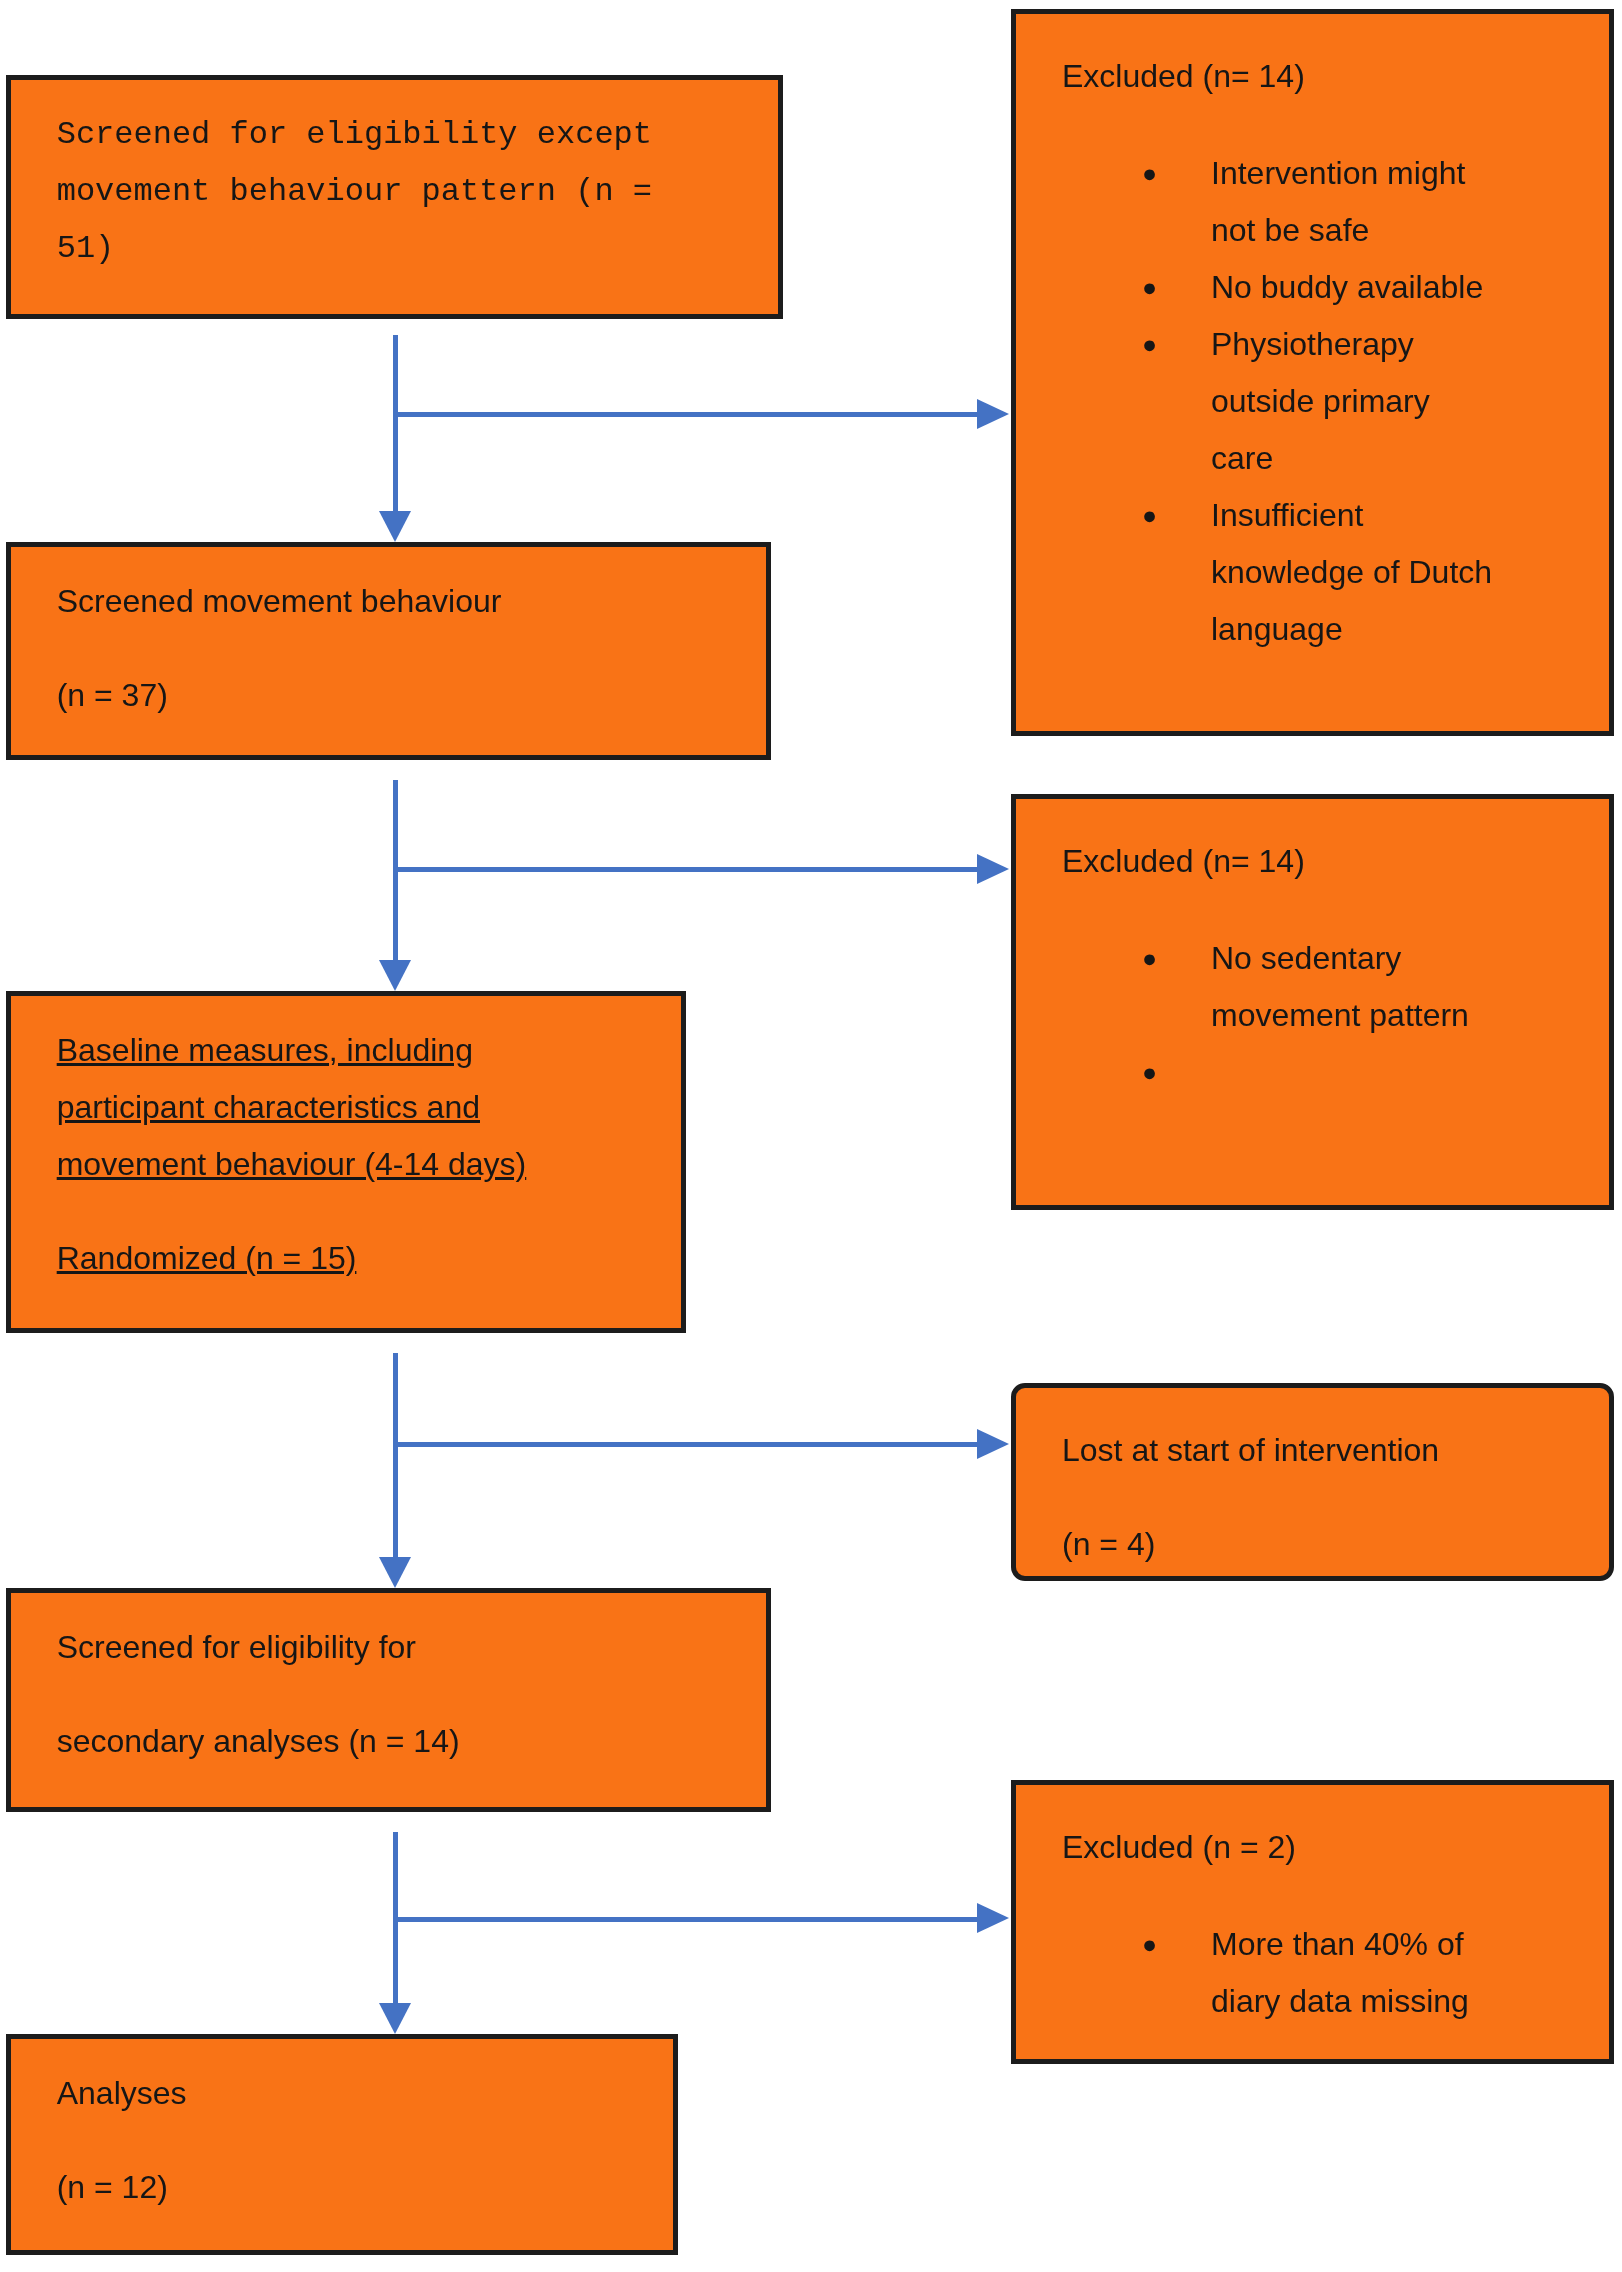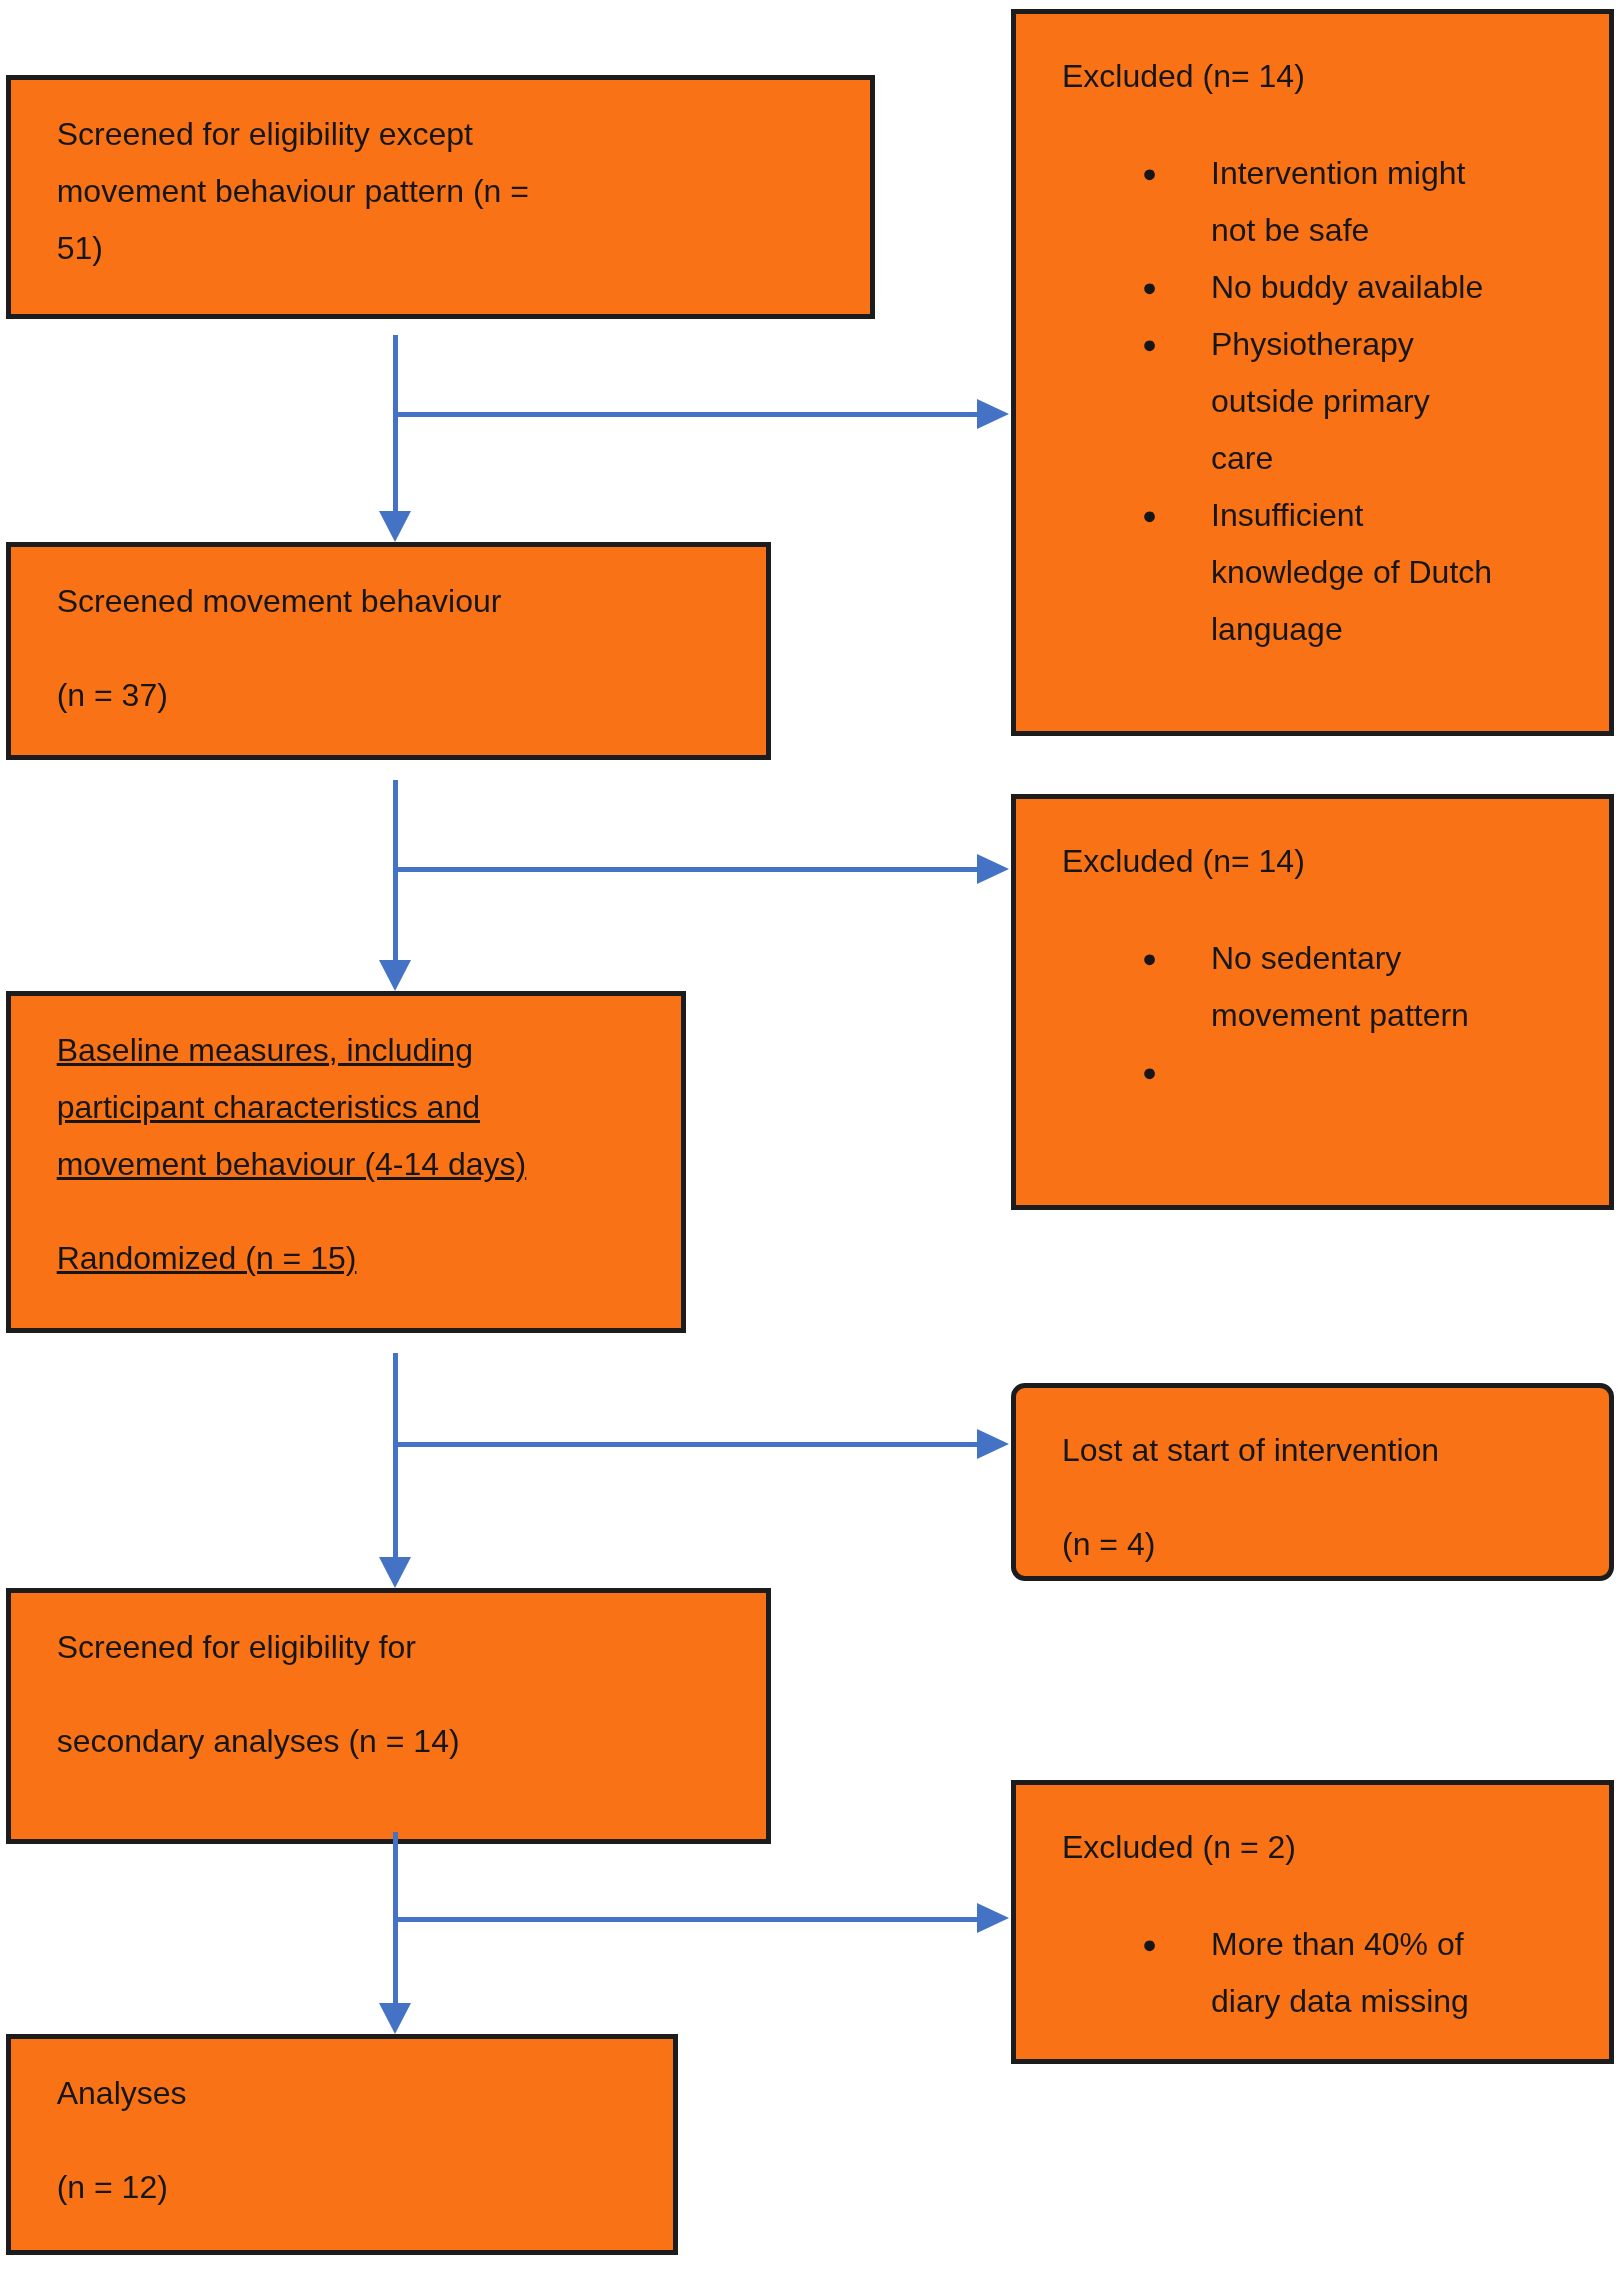--- a/index.html
+++ b/index.html
@@ -43,21 +43,21 @@
     border-top:15.5px solid transparent;
     border-bottom:15.5px solid transparent;
     border-left:32px solid #4472C4;
   }
 </style>
 </head>
 <body>
 
 <div class="canvas">
 
-  <div class="box" style="left:5.7px; top:75px; width:869px; height:244px;">
+  <div class="box" style="left:5.7px; top:75px; width:777px; height:244px;font-family:Liberation Mono, monospace;">
     <div class="para">
       <div class="line">Screened for eligibility except</div>
       <div class="line">movement behaviour pattern (n =</div>
       <div class="line">51)</div>
     </div>
   </div>
 
   <div class="box" style="left:5.7px; top:542px; width:765px; height:218px;">
     <div class="para">
       <div class="line">Screened movement behaviour</div>
@@ -71,21 +71,21 @@
     <div class="para">
       <div class="line">Baseline measures, including</div>
       <div class="line">participant characteristics and</div>
       <div class="line">movement behaviour (4-14 days)</div>
     </div>
     <div class="para">
       <div class="line">Randomized (n = 15)</div>
     </div>
   </div>
 
-  <div class="box" style="left:5.7px; top:1588px; width:765px; height:256px;">
+  <div class="box" style="left:5.7px; top:1588px; width:765px; height:224px;">
     <div class="para">
       <div class="line">Screened for eligibility for</div>
     </div>
     <div class="para">
       <div class="line">secondary analyses (n = 14)</div>
     </div>
   </div>
 
   <div class="box" style="left:5.7px; top:2034px; width:672px; height:221px;">
     <div class="para">

